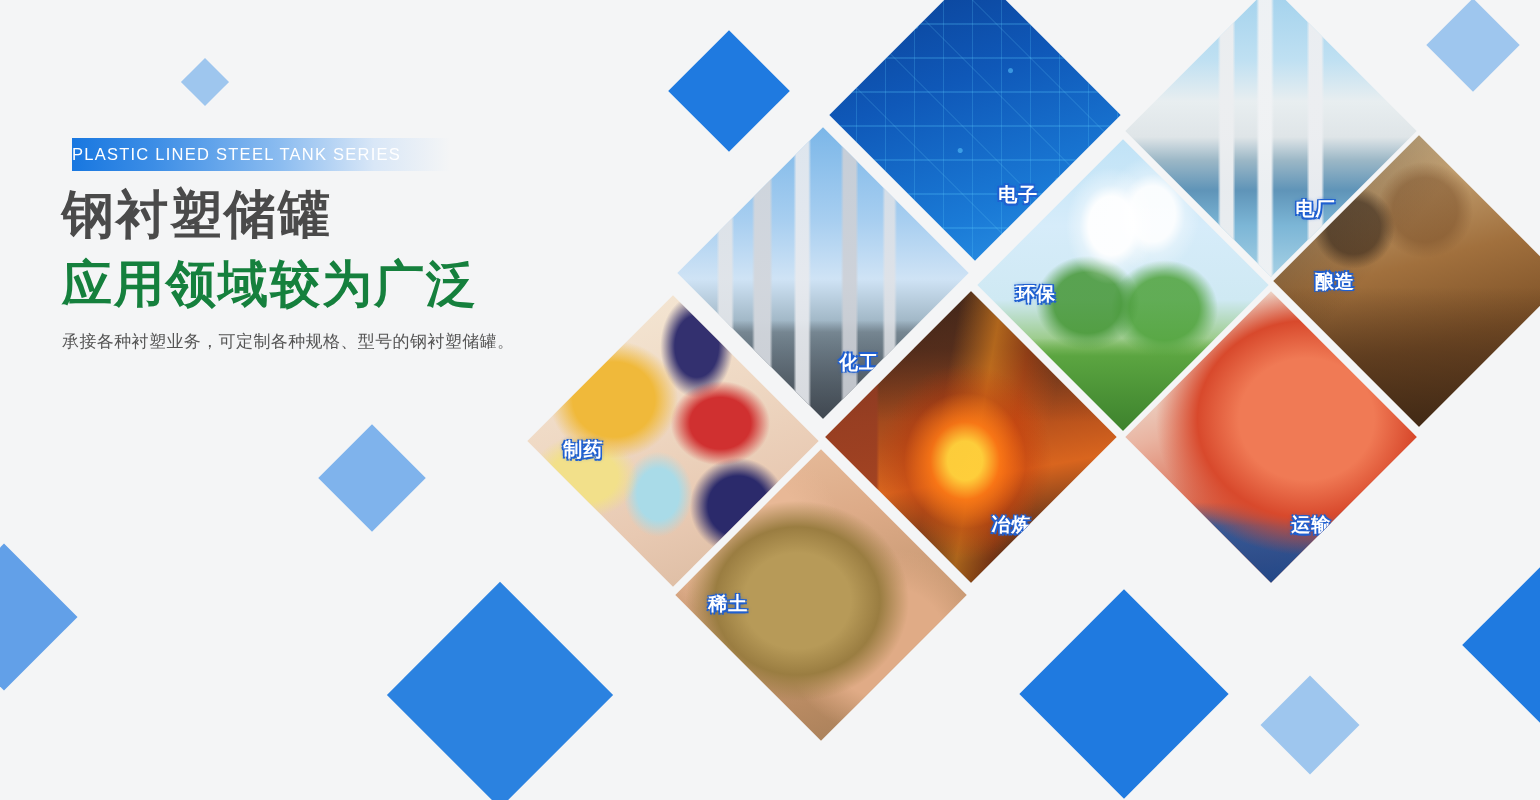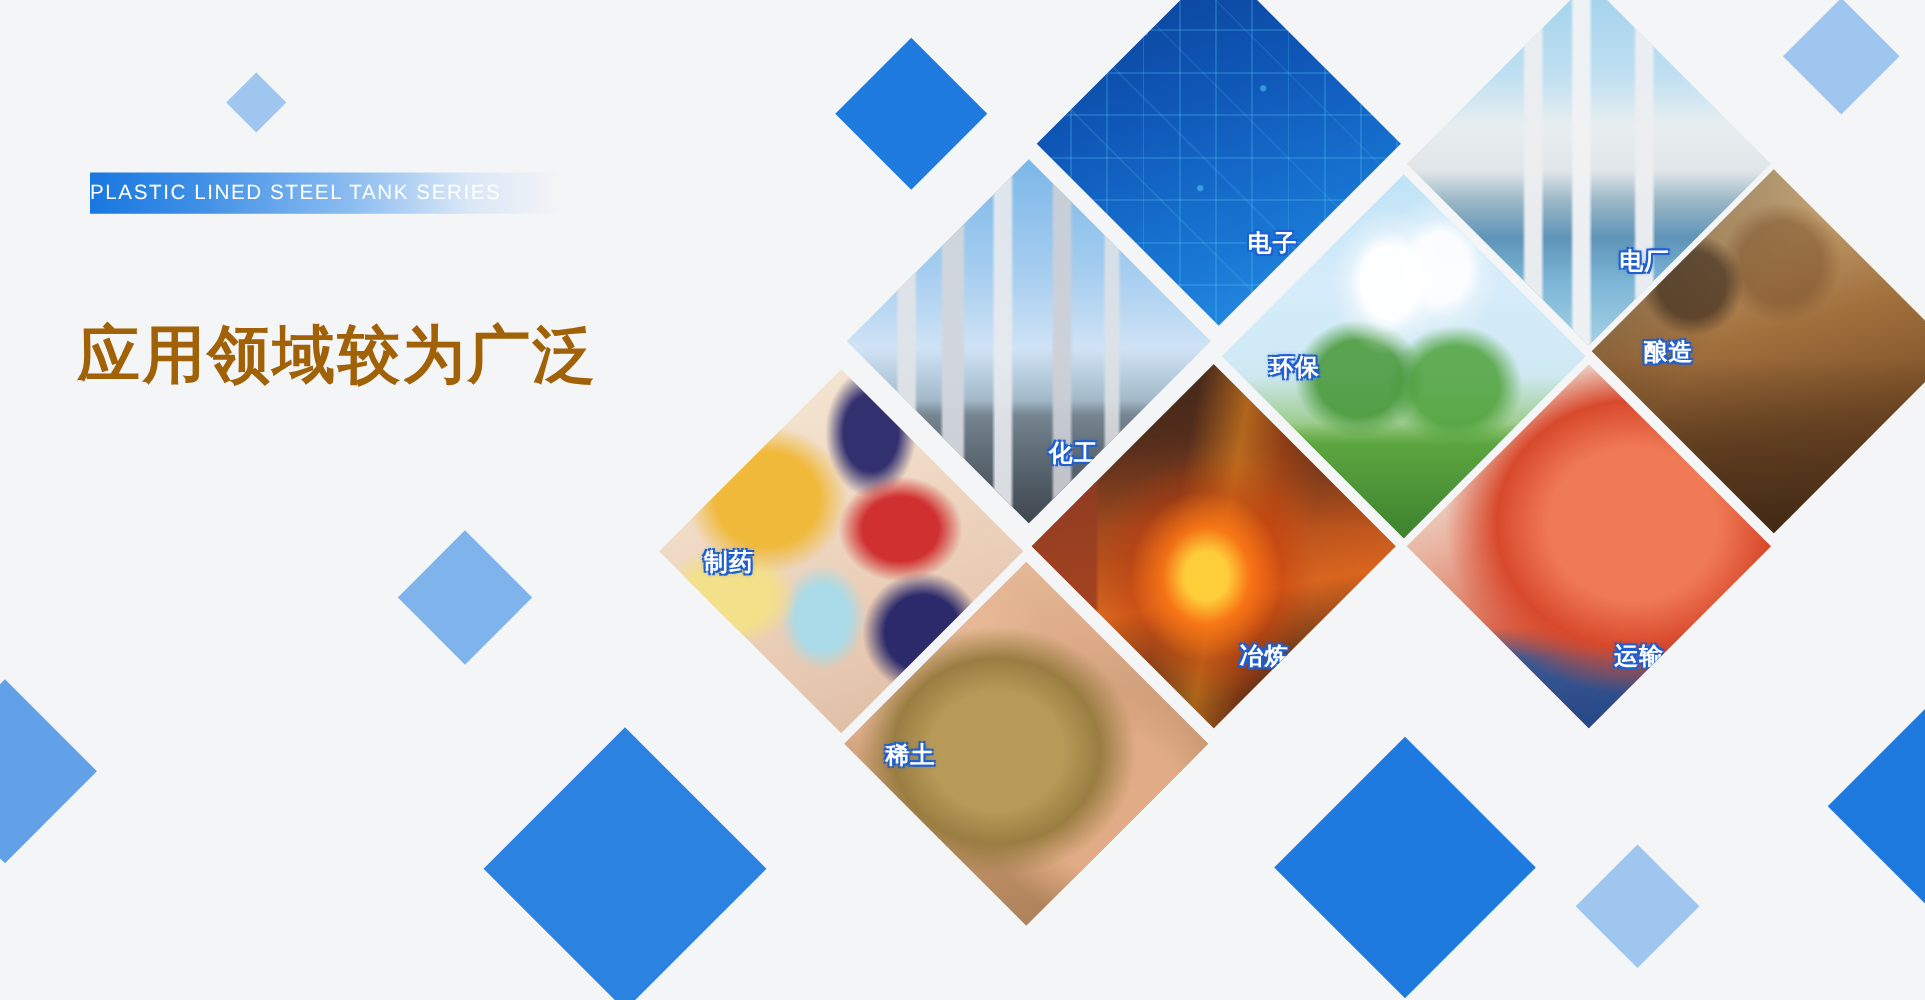--- a/index.html
+++ b/index.html
@@ -24,21 +24,21 @@
     color:#ffffff;font-size:16.5px;letter-spacing:1.25px;font-weight:400;
     white-space:nowrap;
   }
   .h1{
     position:absolute;left:62px;top:185px;
     font-size:52px;font-weight:bold;color:#4a4a4a;letter-spacing:2px;
     line-height:1.12;white-space:nowrap;
   }
   .h2{
     position:absolute;left:62px;top:256px;
-    font-size:50px;font-weight:bold;color:#a16207;letter-spacing:2px;
+    font-size:50px;font-weight:bold;color:#15803d;letter-spacing:2px;
     line-height:1.12;white-space:nowrap;
   }
   .desc{
     position:absolute;left:62px;top:330px;
     font-size:17px;color:#555;letter-spacing:.4px;white-space:nowrap;
   }
 
   
   #grid{
     position:absolute;left:0;top:0;width:1540px;height:800px;
@@ -221,15 +221,17 @@
       <div class="inner img-xitu"></div>
       <div class="lbl" style="left:24px;bottom:18px;">稀土</div>
     </div>
 
   </div>
 
   <div class="eyebrow">
     <span>PLASTIC LINED STEEL TANK SERIES</span>
   </div>
 
+  <div class="h1">钢衬塑储罐</div>
   <div class="h2">应用领域较为广泛</div>
+  <div class="desc">承接各种衬塑业务，可定制各种规格、型号的钢衬塑储罐。</div>
 
 </div>
 
 </body></html>

